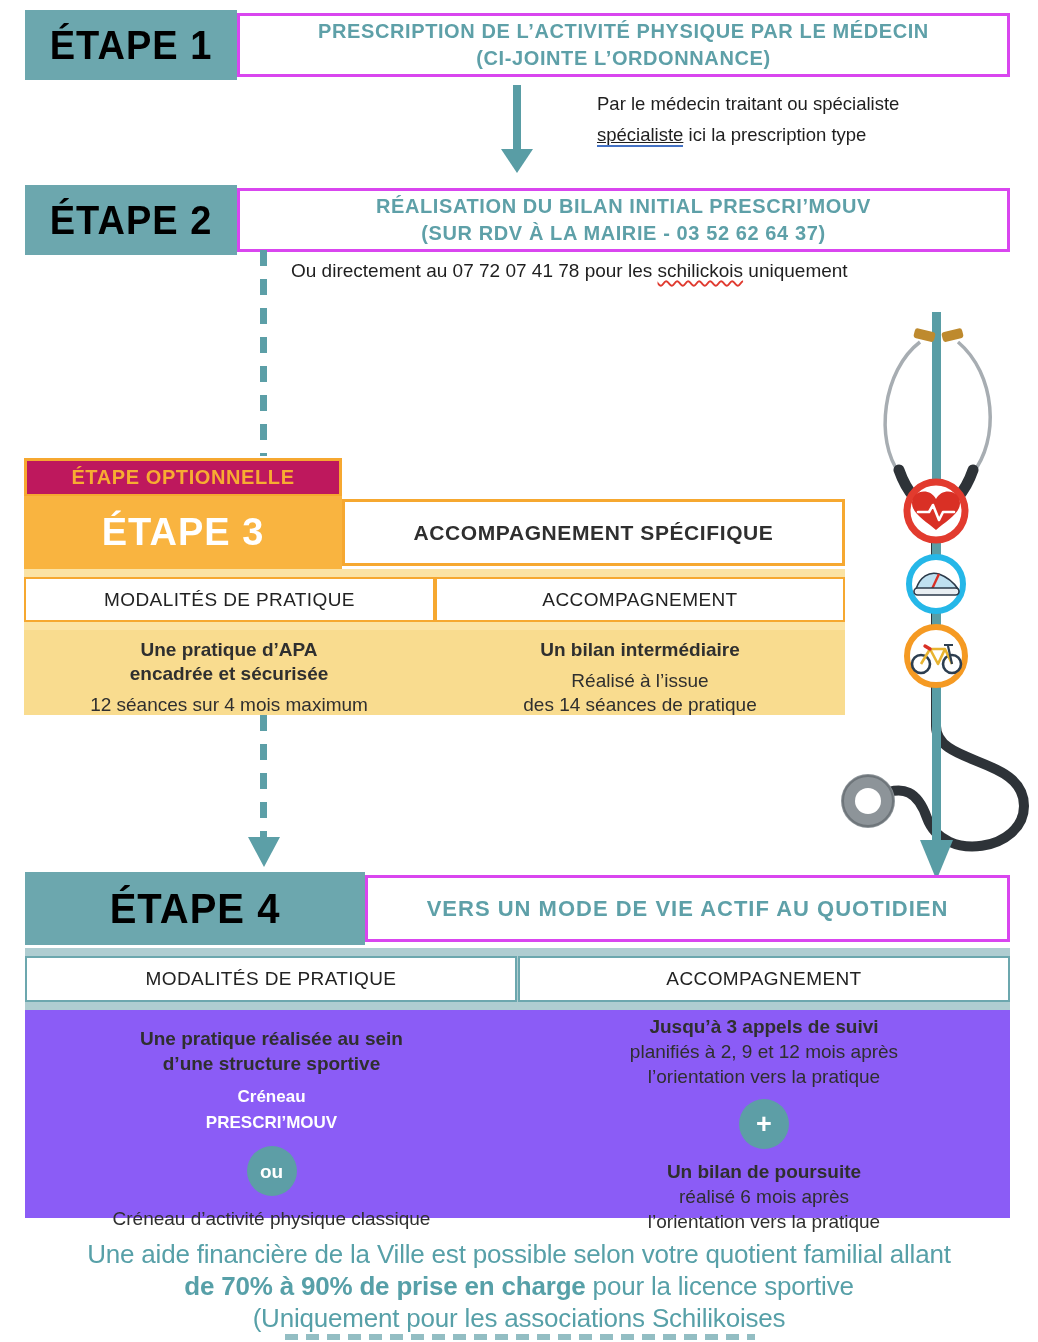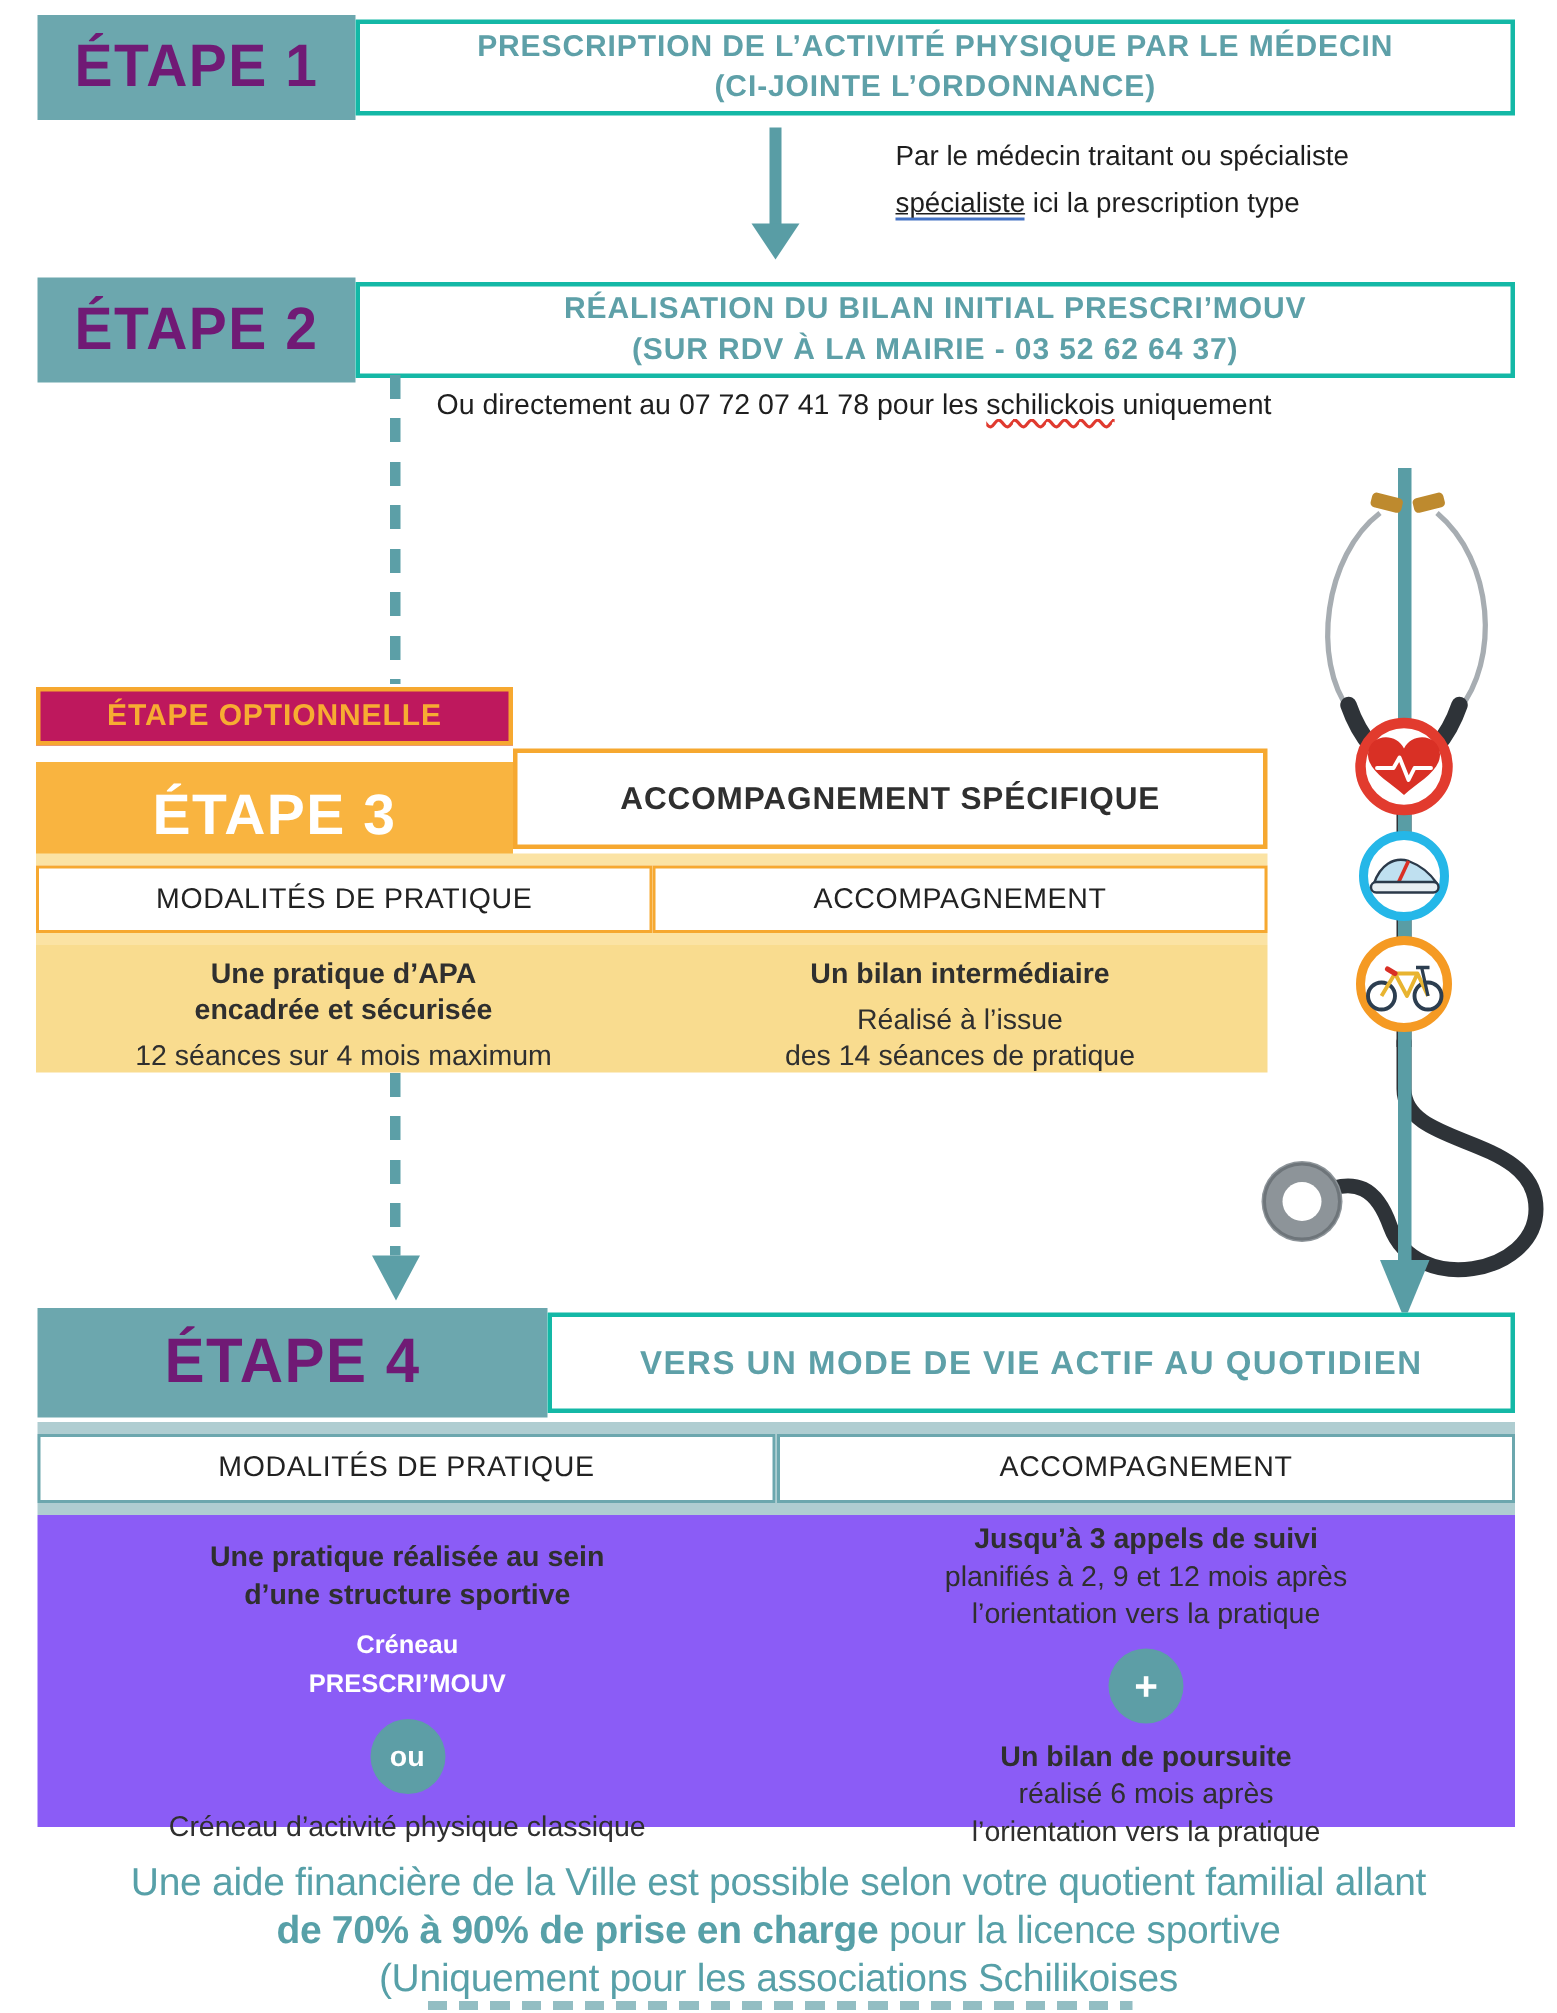--- a/index.html
+++ b/index.html
@@ -4,25 +4,25 @@
 <style>
   html,body{margin:0;padding:0;background:#ffffff;}
   body{font-family:"Liberation Sans", sans-serif; -webkit-font-smoothing:antialiased;}
   #canvas{position:relative;width:1038px;height:1342px;background:#fff;overflow:hidden;}
 
   
   .abs{position:absolute;}
   .center{display:flex;align-items:center;justify-content:center;text-align:center;}
 
   
-  .step-block{background:#6CA7AE;color:#701a75;font-weight:700;font-size:38px;letter-spacing:1px;text-align:right;}
+  .step-block{background:#6CA7AE;color:#000000;font-weight:700;font-size:38px;letter-spacing:1px;text-align:right;}
   .step-block span{transform:scaleY(1.05);display:inline-block;}
 
   
-  .hdr{background:#fff;border:3px solid #14b8a6;color:#5EA0A8;font-weight:700;
+  .hdr{background:#fff;border:3px solid #d946ef;color:#5EA0A8;font-weight:700;
        font-size:20px;line-height:27px;letter-spacing:.6px;}
   .hdr-orange{border-color:#F6A830;color:#2F2F2F;}
 
   
   .s1-block{left:25px;top:10px;width:212px;height:70px;}
   .s1-hdr{left:237px;top:13px;width:767px;height:58px;}
 
   
   .arrow1-shaft{left:513px;top:85px;width:8px;height:66px;background:#599DA5;}
   .arrow1-head{left:501px;top:149px;width:0;height:0;border-left:16px solid transparent;
@@ -44,21 +44,21 @@
   .dash2{left:260px;top:715px;height:122px;}
   .dash-arrowhead{left:248px;top:837px;width:0;height:0;border-left:16px solid transparent;
     border-right:16px solid transparent;border-top:30px solid #5C9FA7;}
 
   
   .opt-box{left:24px;top:458px;width:312px;height:33px;background:#be185d;border:3px solid #F6A830;
     color:#F7AC32;font-weight:700;font-size:20px;letter-spacing:.6px;}
 
   
   .s3-block{left:24px;top:496px;width:318px;height:73px;background:#F9B440;color:#fff;
-    font-weight:700;font-size:38px;letter-spacing:1px;margin-top:12px;}
+    font-weight:700;font-size:38px;letter-spacing:1px;}
   .s3-hdr{left:342px;top:499px;width:497px;height:61px;font-size:21px;}
   .band3{left:24px;top:569px;width:821px;height:61px;background:#FBE3A4;}
   .colbox{background:#fff;font-weight:400;font-size:19px;color:#222;letter-spacing:.4px;}
   .colbox-o{border:2px solid #F6A830;}
   .c3-left{left:24px;top:577px;width:407px;height:41px;}
   .c3-right{left:435px;top:577px;width:406px;height:41px;}
   .content3{left:24px;top:630px;width:821px;height:85px;background:#F9DC8F;color:#2F2F2F;}
   .content3 .col{position:absolute;top:8px;font-size:19px;line-height:24px;text-align:center;}
   .content3 .col.l{left:0;width:410px;}
   .content3 .col.r{left:411px;width:410px;}

